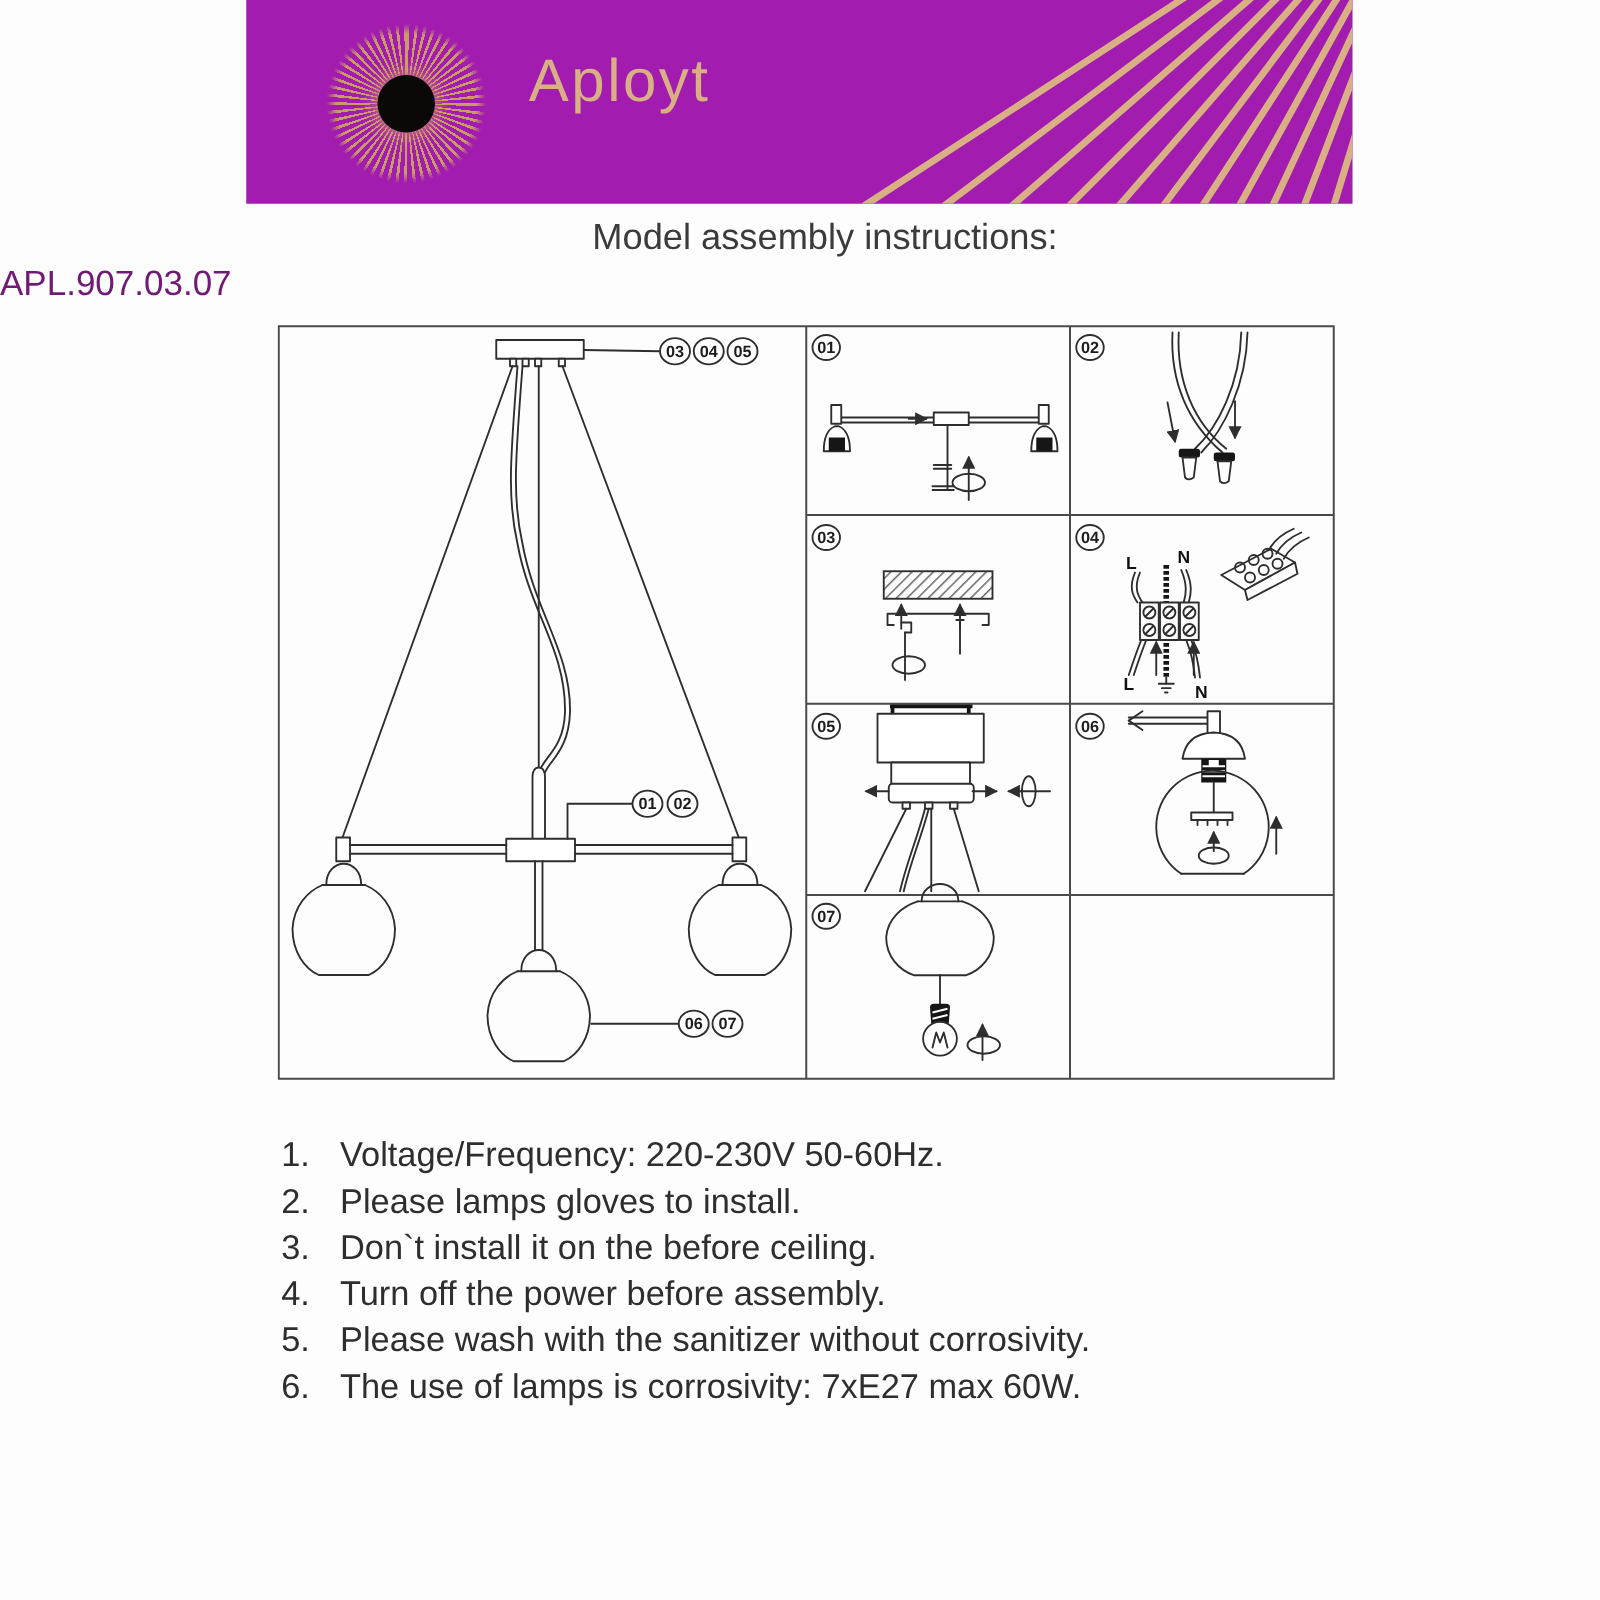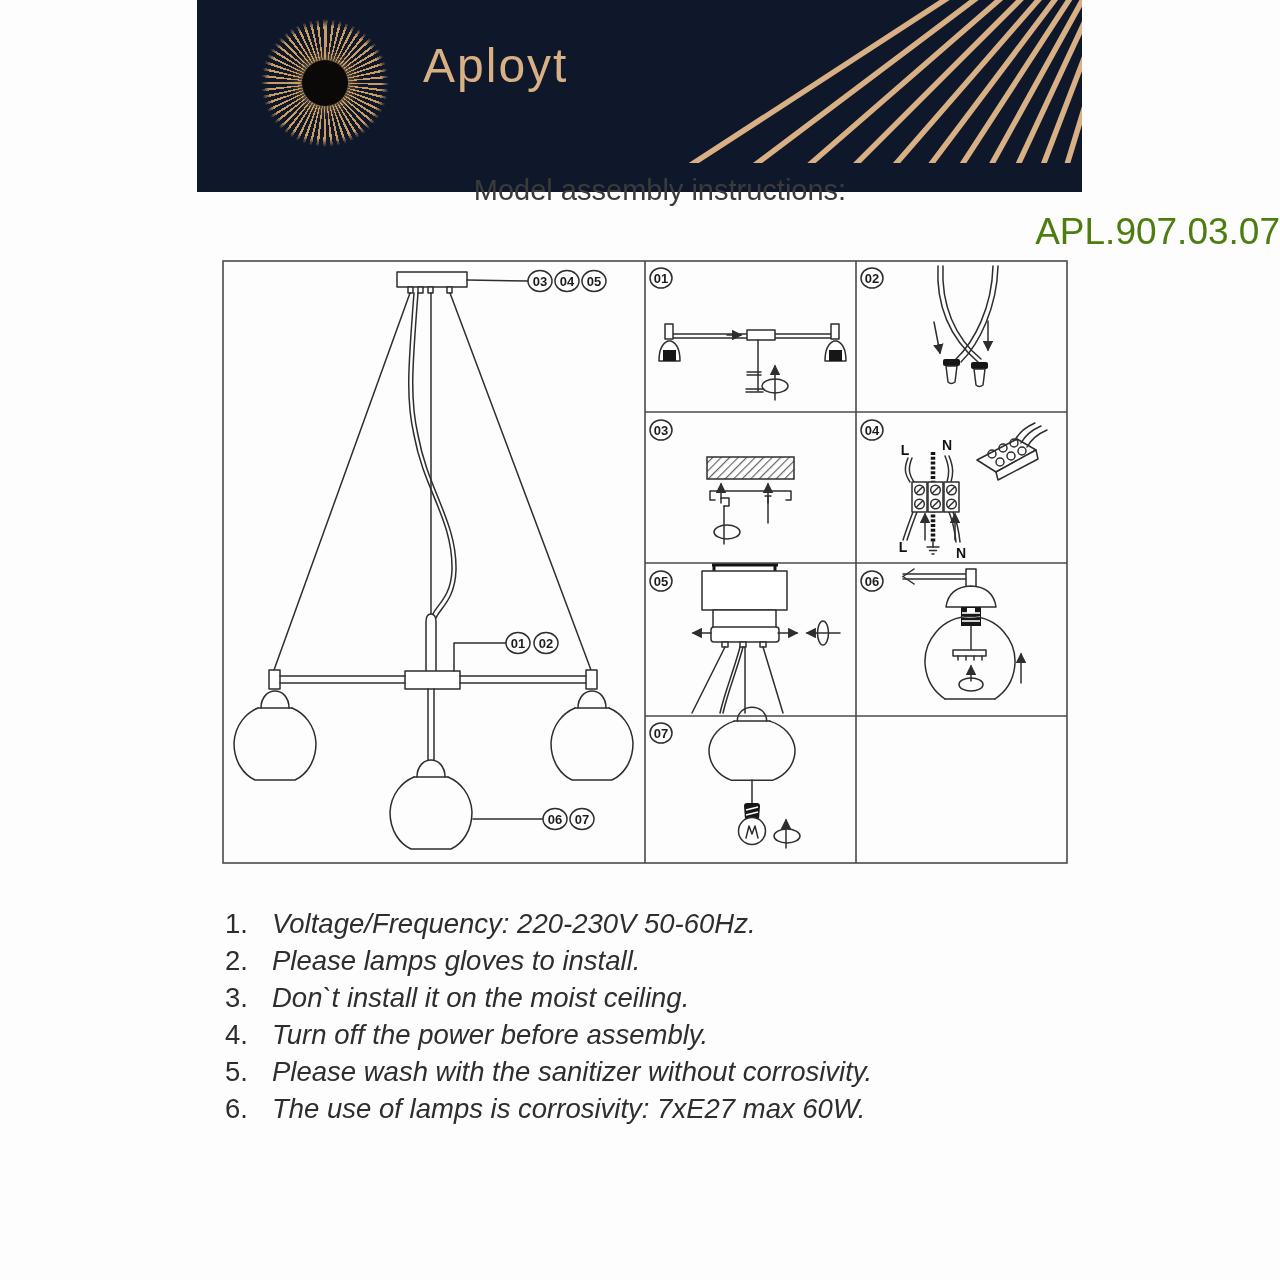--- a/index.html
+++ b/index.html
@@ -1,46 +1,46 @@
 <!DOCTYPE html>
 <html><head>
 <meta charset="utf-8">
 <style>
   html,body{margin:0;padding:0;background:#ffffff;}
   .page{position:relative;width:1280px;height:1280px;background:#fdfdfd;overflow:hidden;
         font-family:"Liberation Sans", sans-serif;}
   
-  .banner{position:absolute;left:197px;top:0;width:885px;height:192px;background:#0f172a;overflow:hidden;}
+  .banner{position:absolute;left:197px;top:0;width:885px;height:163px;background:#a21caf;overflow:hidden;}
   .logo-wrap{position:absolute;left:62px;top:17px;width:132px;height:132px;border-radius:50%;
      background:repeating-conic-gradient(#c99c63 0deg 2.4deg, rgba(0,0,0,0) 2.4deg 6.4deg);
      -webkit-mask-image:radial-gradient(circle,transparent 0 20px,#000 26px 56px,transparent 64px);
      mask-image:radial-gradient(circle,transparent 0 20px,#000 26px 56px,transparent 64px);}
   .logo-hole{position:absolute;left:105px;top:60px;width:46px;height:46px;border-radius:50%;
      background:#0b0907;box-shadow:0 0 12px 4px rgba(219,167,97,.55);}
   .brand{position:absolute;left:226px;top:38px;font-size:48px;font-weight:300;color:#d8b084;
      letter-spacing:2px;}
   .rays{position:absolute;right:0;top:0;width:400px;height:163px;}
   
   .title1{position:absolute;left:0;top:174px;width:100%;text-align:center;font-size:29px;color:#3b3b3b;margin-left:20px;}
-  .title2{position:absolute;left:0;top:211px;width:100%;text-align:right;font-size:37px;color:#4d7c0f;}
+  .title2{position:absolute;left:0;top:211px;width:100%;text-align:left;font-size:28px;color:#701a75;}
   
   .diagram{position:absolute;left:222px;top:260px;}
   .ln{stroke:#2e2e2e;fill:none;stroke-width:1.5;stroke-linecap:round;stroke-linejoin:round;}
   .thick{stroke:#141414;stroke-width:3;}
   .fw{fill:#ffffff;stroke:#2e2e2e;stroke-width:1.5;stroke-linejoin:round;}
   .fb{fill:#161616;stroke:none;}
   .wt{stroke:#fff;stroke-width:1.6;fill:none;}
   .txt{fill:#1c1c1c;font:bold 13px "Liberation Sans",sans-serif;text-anchor:middle;}
   .lbl{fill:#111;font:bold 14px "Liberation Sans",sans-serif;text-anchor:middle;}
   .border{stroke:#4a4a4a;fill:none;stroke-width:1.6;}
   
   .list{position:absolute;left:225px;top:905px;width:860px;font-size:27.5px;color:#2e2e2e;}
   .list .row{display:flex;line-height:37px;}
   .list .num{width:47px;flex:0 0 47px;}
-  .list .itext{flex:1;font-style:italic;}
+  .list .itext{flex:1;}
 </style>
 </head>
 <body>
 
 <div class="page">
 
   <div class="banner">
     <div class="logo-wrap"></div>
     <div class="logo-hole"></div>
     <div class="brand">Aployt</div>
@@ -332,21 +332,21 @@
     <div class="row">
       <span class="num">1.</span>
       <span class="itext">Voltage/Frequency: 220-230V 50-60Hz.</span>
     </div>
     <div class="row">
       <span class="num">2.</span>
       <span class="itext">Please lamps gloves to install.</span>
     </div>
     <div class="row">
       <span class="num">3.</span>
-      <span class="itext">Don`t install it on the moist ceiling.</span>
+      <span class="itext">Don`t install it on the before ceiling.</span>
     </div>
     <div class="row">
       <span class="num">4.</span>
       <span class="itext">Turn off the power before assembly.</span>
     </div>
     <div class="row">
       <span class="num">5.</span>
       <span class="itext">Please wash with the sanitizer without corrosivity.</span>
     </div>
     <div class="row">

